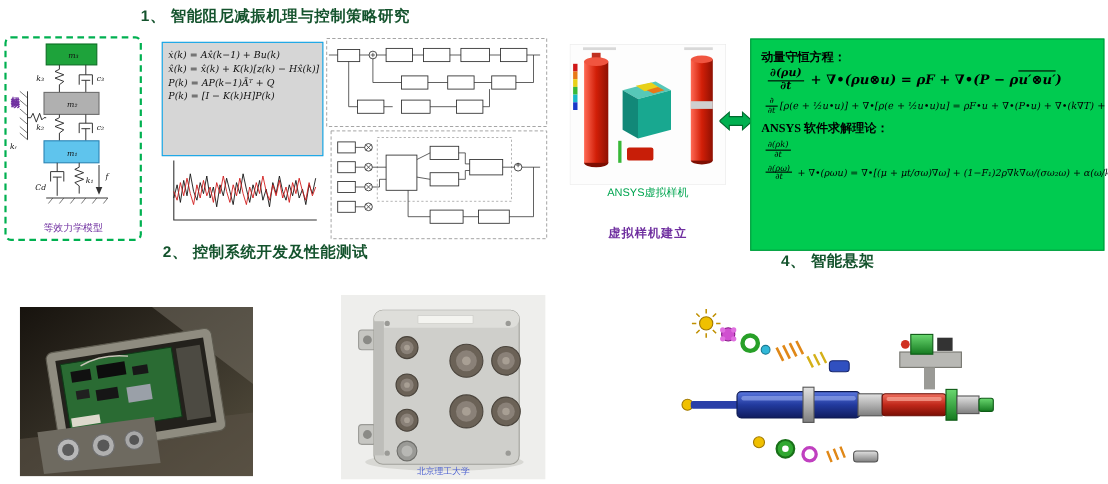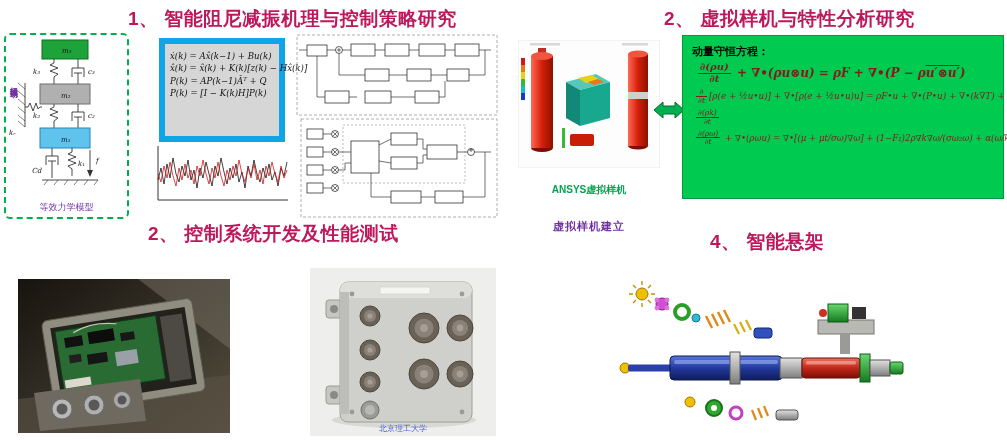--- a/index.html
+++ b/index.html
@@ -1,66 +1,65 @@
 <!DOCTYPE html>
 <html><head>
 <meta charset="utf-8">
 <style>
   html,body{margin:0;padding:0;background:#fff;}
   .canvas{position:relative;width:1007px;height:440px;background:#ffffff;overflow:hidden;
           font-family:"Liberation Sans",sans-serif;}
-  .h{position:absolute;font-weight:bold;color:#be185d;font-size:19px;white-space:nowrap;letter-spacing:.5px;}
+  .h{position:absolute;font-weight:bold;color:#14532d;font-size:14px;white-space:nowrap;letter-spacing:.5px;}
   .panel{position:absolute;}
   
   .mech{left:4px;top:33px;width:121px;height:182px;border:2px dashed #00B050;border-radius:6px;background:#fff;}
   .mech-side{position:absolute;left:1px;top:46px;writing-mode:vertical-rl;font-size:8px;font-weight:bold;color:#7030A0;letter-spacing:1px;}
   .mech-cap{position:absolute;left:0;right:0;bottom:3px;text-align:center;font-size:9px;font-weight:normal;color:#7030A0;}
   .mtext{font-family:"DejaVu Serif",serif;font-style:italic;font-size:7px;fill:#111;}
   
-  .kalman{left:159px;top:38px;width:126px;height:104px;background:#d6d6d6;border:6px solid #0ea5e9;
+  .kalman{left:147px;top:38px;width:147px;height:104px;background:#d6d6d6;border:1px solid #0ea5e9;
           padding:4px 5px;box-sizing:border-box;}
   .kl{font:italic 8.6px "DejaVu Serif",serif;color:#111;margin:2.5px 0;white-space:nowrap;}
   .frac{display:inline-flex;flex-direction:column;text-align:center;vertical-align:middle;margin:0 2px;line-height:1.05;}
   .frac .num{border-bottom:1px solid currentColor;padding:0 2px;}
   .frac .den{padding:0 2px;}
   
   .sigplot{left:150px;top:142px;width:142px;height:66px;}
   
   .blockdiag{left:295px;top:33px;width:208px;height:188px;}
   
   .ansys{left:518px;top:40px;width:142px;text-align:center;}
-  .ansys-green{margin-top:15px;font-size:10px;font-weight:bold;color:#00A550;}
+  .ansys-green{margin-top:0;font-size:10px;font-weight:normal;color:#00A550;}
   .ansys-purple{margin-top:22px;font-size:11px;font-weight:bold;color:#7030A0;letter-spacing:1px;}
   .dblarrow{left:654px;top:98px;width:30px;height:24px;}
   
-  .greenbox{left:682px;top:35px;width:322px;height:164px;background:#00CB50;border:1px solid #009a3c;
+  .greenbox{left:682px;top:35px;width:322px;height:193px;background:#00CB50;border:1px solid #009a3c;
             box-sizing:border-box;padding:6px 9px;color:#000;}
   .gb-h{font-family:"Liberation Serif",serif;font-weight:bold;font-size:11px;margin:2px 0;}
-  .eq{font-family:"DejaVu Serif",serif;font-style:italic;color:#7f1d1d;white-space:nowrap;}
+  .eq{font-family:"DejaVu Serif",serif;font-style:italic;color:#000000;white-space:nowrap;}
   .eq1{font-size:12px;font-weight:bold;margin:3px 0 4px 4px;}
   .eq1 .frac{font-size:10px;}
   .eq2{font-size:8.8px;margin:3px 0 4px 2px;}
   .eq2 .frac{font-size:7.5px;}
   .eq3,.eq4{font-size:8.6px;margin:4px 0 0 2px;}
   .eq3 .frac,.eq4 .frac{font-size:7.5px;align-items:center;}
   .ol{text-decoration:overline;}
   
   .photo1{left:18px;top:279px;width:212px;height:154px;}
   .photo2{left:310px;top:268px;width:169px;height:168px;}
   .photo3{left:612px;top:280px;width:300px;height:152px;}
   .wmark{font-family:"Liberation Sans",sans-serif;font-size:8px;fill:#4a5fd0;}
   svg{display:block;}
 </style>
 </head>
 <body>
 
 <div class="canvas">
 
   <div class="h" style="left:128px;top:6px;">1、 智能阻尼减振机理与控制策略研究</div>
-  <div class="h" style="left:664px;top:6px;">2、 虚拟样机与特性分析研究</div>
   <div class="h" style="left:148px;top:221px;">2、 控制系统开发及性能测试</div>
   <div class="h" style="left:710px;top:229px;">4、 智能悬架</div>
 
   <div class="panel mech">
     <div class="mech-side">扭转振动</div>
     <svg width="117" height="160" viewBox="0 0 117 160">
 
       <g stroke="#333" stroke-width="0.9" fill="none">
         <line x1="19" y1="48" x2="19" y2="92"></line>
         <path d="M19,54 l-7,-6 M19,62 l-7,-6 M19,70 l-7,-6 M19,78 l-7,-6 M19,86 l-7,-6 M19,92 l-7,-6" stroke-width="0.6"></path>
@@ -261,20 +260,21 @@
           <span class="num">∂(ρu)</span>
           <span class="den">∂t</span>
         </span><span> + ∇•(ρu⊗u) = ρF + ∇•(P − ρ</span><span class="ol">u′⊗u′</span><span>)</span>
     </div>
     <div class="eq eq2">
       <span class="frac">
           <span class="num">∂</span>
           <span class="den">∂t</span>
         </span><span>[ρ(e + ½u•u)] + ∇•[ρ(e + ½u•u)u] = ρF•u + ∇•(P•u) + ∇•(k∇T) + ρq̇</span>
     </div>
+    <div class="gb-h">ANSYS 软件求解理论：</div>
     <div class="eq eq3">
       <span class="frac">
           <span class="num">∂(ρk)</span>
           <span class="den">∂t</span>
         </span>
     </div>
     <div class="eq eq4">
       <span class="frac">
           <span class="num">∂(ρω)</span>
           <span class="den">∂t</span>

